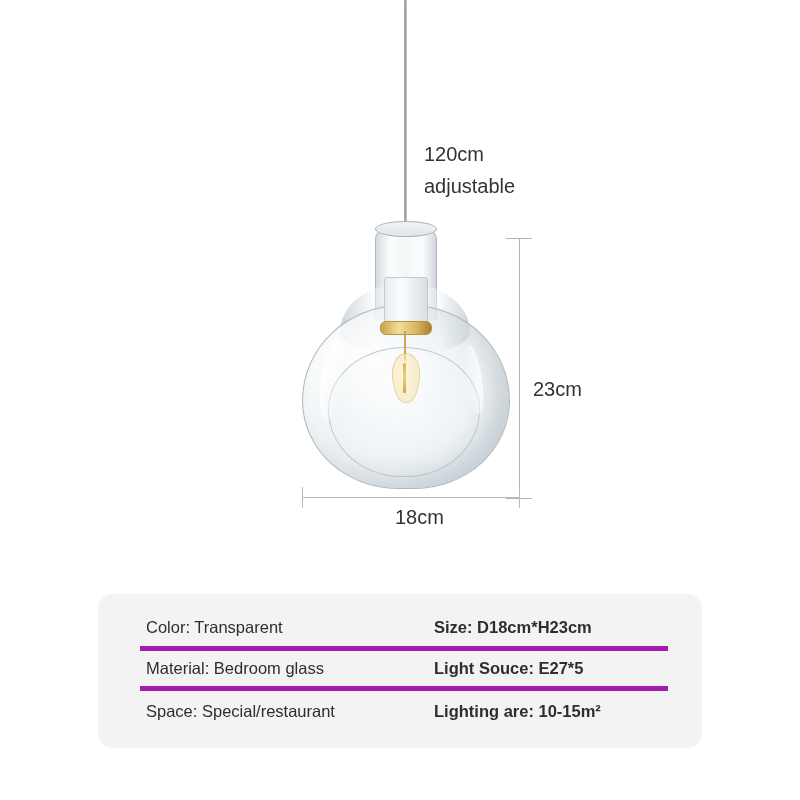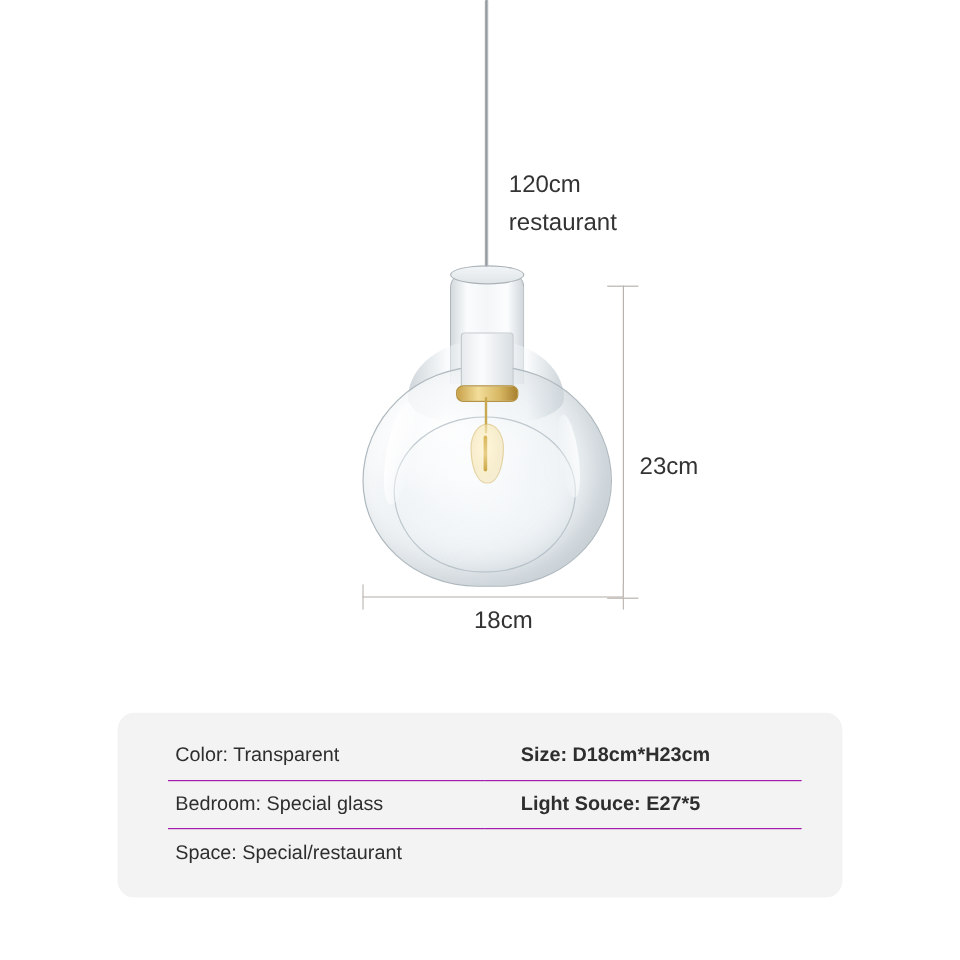--- a/index.html
+++ b/index.html
@@ -277,21 +277,21 @@
     grid-template-columns: 1fr 1fr;
     grid-template-rows: 1fr 1fr 1fr;
     column-gap: 0px;
   }
   .spec-cell {
     display: flex;
     align-items: center;
     font-size: 16.5px;
     color: #2e2e2e;
     padding-left: 6px;
-    border-bottom: 1px solid #a21caf;
+    border-bottom: 5px solid #a21caf;
     box-sizing: border-box;
   }
   .spec-cell.col2 {
     padding-left: 30px;
     font-weight: bold;
   }
   .spec-cell.last-row {
     border-bottom: none;
   }
 </style>
@@ -312,36 +312,37 @@
     <div class="glare-right"></div>
     <div class="socket"></div>
     <div class="socket-ring"></div>
     <div class="filament-stem"></div>
     <div class="filament-bulb"></div>
     <div class="filament-wire"></div>
   </div>
 
   <div class="label label-cord">
     <div>120cm</div>
-    <div>restaurant</div>
+    <div>adjustable</div>
   </div>
 
   <div class="dim-line-v"></div>
   <div class="tick-top"></div>
   <div class="tick-bottom"></div>
   <div class="label label-height">23cm</div>
 
   <div class="dim-line-h"></div>
   <div class="tick-left"></div>
   <div class="tick-right"></div>
   <div class="label label-width">18cm</div>
 
   <div class="spec-panel">
     <div class="spec-table">
       <div class="spec-cell">Color: Transparent</div>
       <div class="spec-cell col2">Size: D18cm*H23cm</div>
-      <div class="spec-cell">Bedroom: Special glass</div>
+      <div class="spec-cell">Material: Bedroom glass</div>
       <div class="spec-cell col2">Light Souce: E27*5</div>
       <div class="spec-cell last-row">Space: Special/restaurant</div>
+      <div class="spec-cell col2 last-row">Lighting are: 10-15m²</div>
     </div>
   </div>
 
 </div>
 
 </body></html>

